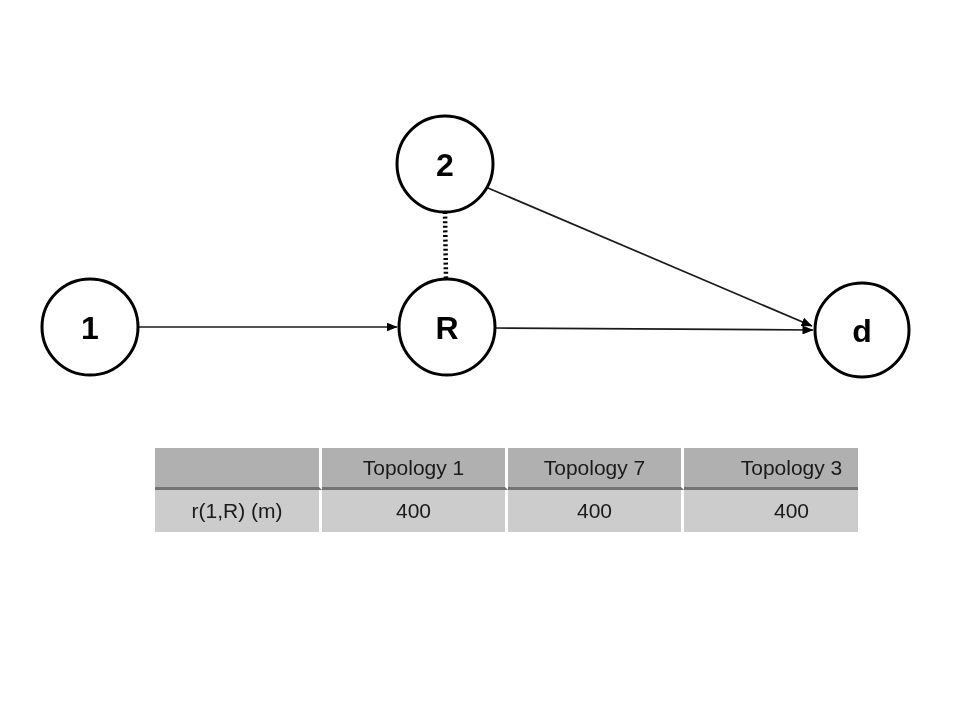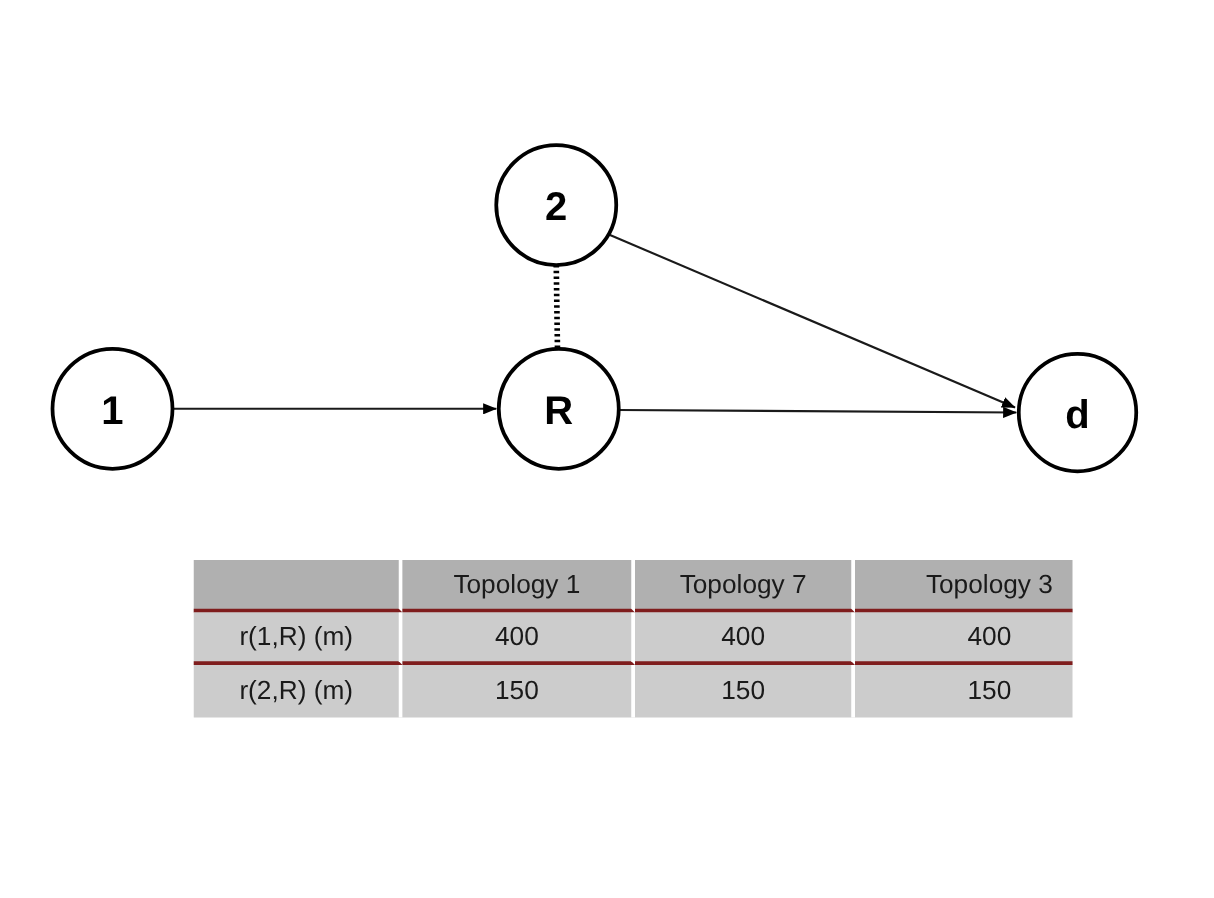--- a/index.html
+++ b/index.html
@@ -64,21 +64,21 @@
   #topology-table td, #topology-table th {
     height: 42px;
     padding: 0 6px;
     font-family: "Liberation Sans", sans-serif;
     font-size: 21px;
     font-weight: normal;
     color: #1a1a1a;
     text-align: center;
     vertical-align: middle;
     border-right: 3px solid #ffffff;
-    border-bottom: 3px solid #7f1d1d;
+    border-bottom: 3px solid #737373;
     box-sizing: border-box;
   }
   #topology-table td:last-child,
   #topology-table th:last-child { border-right: none; padding-left: 47px; }
   #topology-table tr:last-child td { border-bottom: none; }
 
   .col-label { width: 167px; }
   .col-t1 { width: 186px; }
   .col-t2 { width: 176px; }
   .col-t3 { width: 174px; }
@@ -145,22 +145,16 @@
         <th>Topology 3</th>
       </tr>
     </thead>
     <tbody>
       <tr class="row-odd">
         <td>r(1,R) (m)</td>
         <td>400</td>
         <td>400</td>
         <td>400</td>
       </tr>
-      <tr class="row-odd">
-        <td>r(2,R) (m)</td>
-        <td>150</td>
-        <td>150</td>
-        <td>150</td>
-      </tr>
     </tbody>
   </table>
 
 </div>
 
 </body></html>

